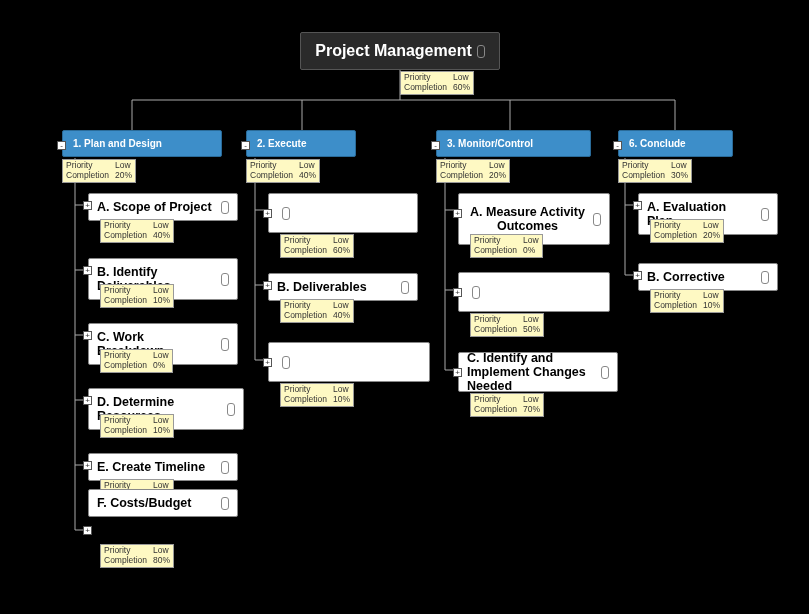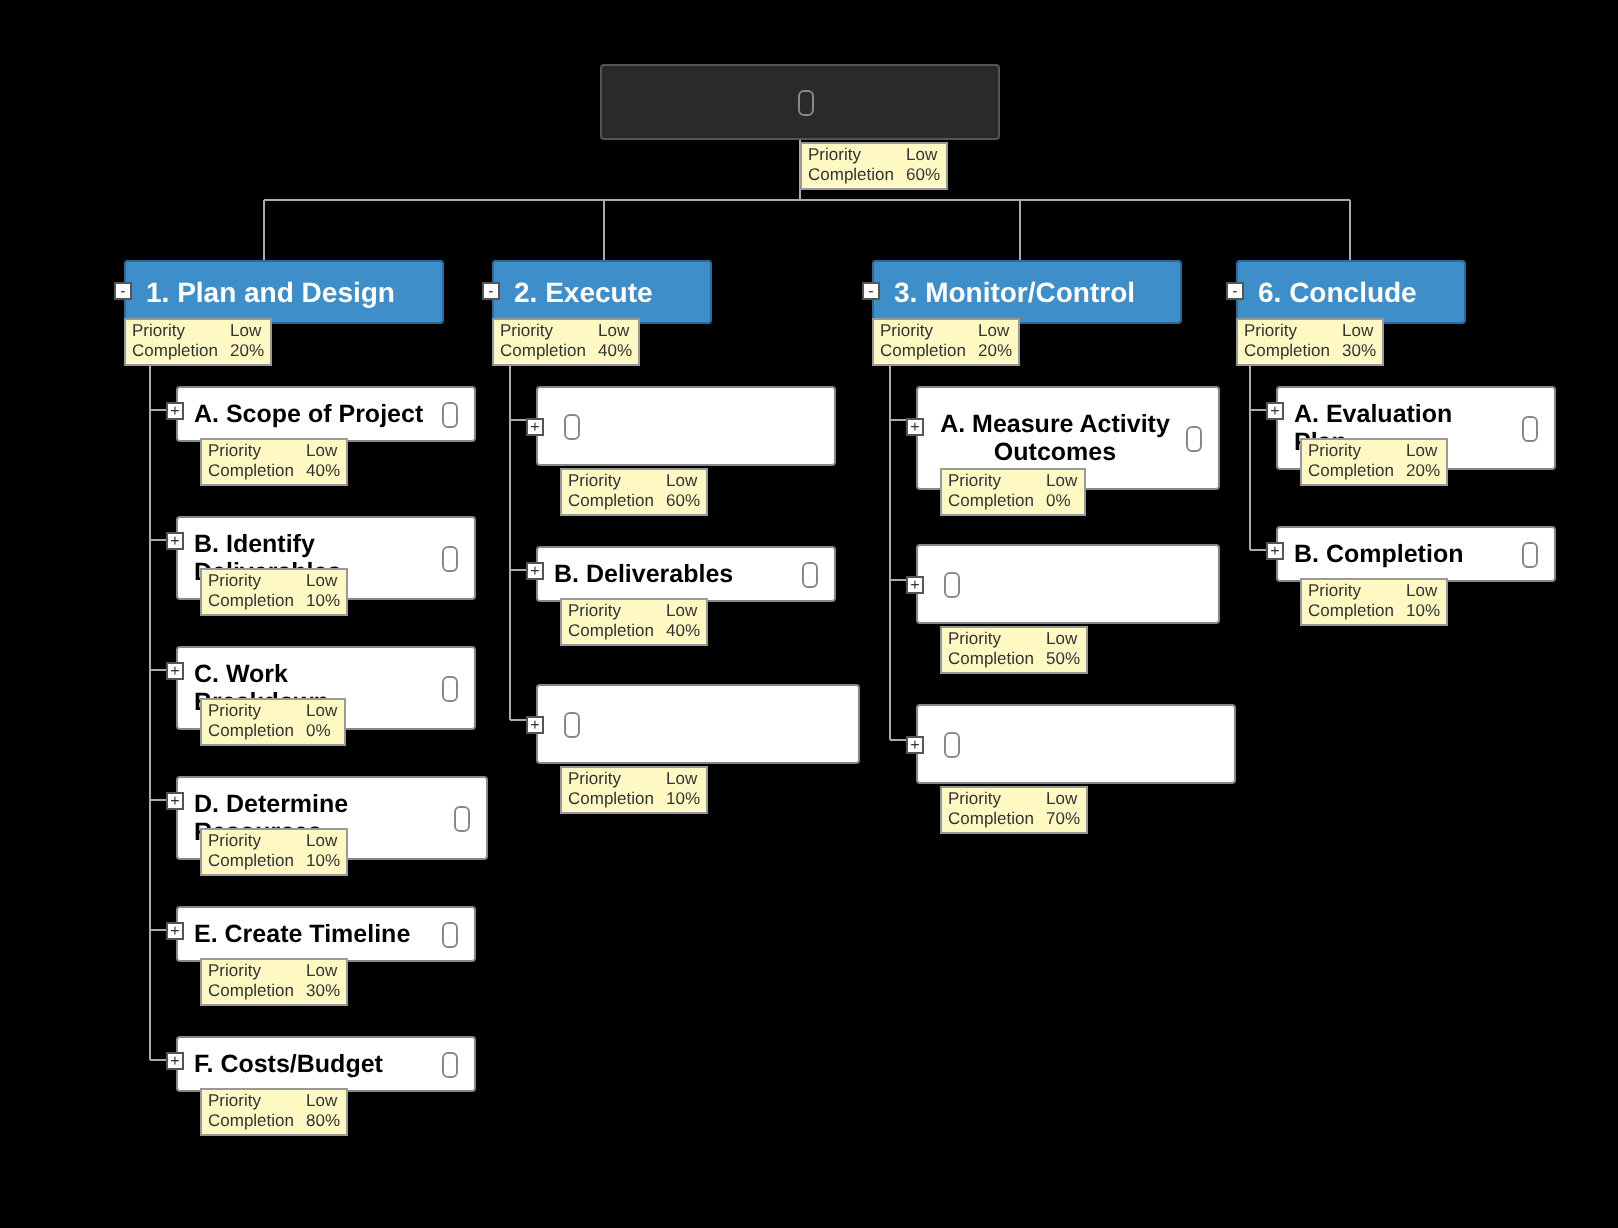--- a/index.html
+++ b/index.html
@@ -27,21 +27,21 @@
     font-size: 16px;
     padding: 10px 14px;
     display: flex;
     align-items: center;
     justify-content: center;
   }
   .node-branch {
     background: #3d8ec9;
     color: #fff;
     font-weight: bold;
-    font-size: 14px;
+    font-size: 10px;
     padding: 7px 10px;
     border: 1px solid #2a6b99;
   }
   .node-leaf {
     background: #fff;
     color: #000;
     font-weight: bold;
     font-size: 12.5px;
     padding: 6px 8px;
     border: 1px solid #888;
@@ -137,20 +137,21 @@
   <line x1="445" y1="210" x2="458" y2="210"></line>
   <line x1="445" y1="290" x2="458" y2="290"></line>
   <line x1="445" y1="370" x2="458" y2="370"></line>
 
   <line x1="625" y1="158" x2="625" y2="275"></line>
   <line x1="625" y1="205" x2="638" y2="205"></line>
   <line x1="625" y1="275" x2="638" y2="275"></line>
 </svg>
 
 <div class="node node-root" style="left:300px;top:32px;width:200px;height:38px;">
+  <span>Project Management</span>
   <span class="clip"></span>
 </div>
 <div class="meta" style="left:400px;top:71px;">
   <span>Priority</span>
     <span>Low</span>
   <span>Completion</span>
     <span>60%</span>
 </div>
 
 <div class="node node-branch" style="left:62px;top:130px;width:160px;">
@@ -217,21 +218,21 @@
     <span class="clip"></span>
 </div>
 <div class="toggle" style="left:83px;top:461px;">+</div>
 <div class="meta" style="left:100px;top:479px;">
   <span>Priority</span>
     <span>Low</span>
   <span>Completion</span>
     <span>30%</span>
 </div>
 
-<div class="node node-leaf" style="left:88px;top:518px;width:150px;">
+<div class="node node-leaf" style="left:88px;top:489px;width:150px;">
   <span class="label">F. Costs/Budget</span>
     <span class="clip"></span>
 </div>
 <div class="toggle" style="left:83px;top:526px;">+</div>
 <div class="meta" style="left:100px;top:544px;">
   <span>Priority</span>
     <span>Low</span>
   <span>Completion</span>
     <span>80%</span>
 </div>
@@ -309,20 +310,21 @@
 </div>
 <div class="toggle" style="left:453px;top:288px;">+</div>
 <div class="meta" style="left:470px;top:313px;">
   <span>Priority</span>
     <span>Low</span>
   <span>Completion</span>
     <span>50%</span>
 </div>
 
 <div class="node node-leaf" style="left:458px;top:352px;width:160px;height:40px;">
+  <span class="label">C. Identify and Implement Changes Needed</span>
     <span class="clip"></span>
 </div>
 <div class="toggle" style="left:453px;top:368px;">+</div>
 <div class="meta" style="left:470px;top:393px;">
   <span>Priority</span>
     <span>Low</span>
   <span>Completion</span>
     <span>70%</span>
 </div>
 
@@ -343,21 +345,21 @@
 </div>
 <div class="toggle" style="left:633px;top:201px;">+</div>
 <div class="meta" style="left:650px;top:219px;">
   <span>Priority</span>
     <span>Low</span>
   <span>Completion</span>
     <span>20%</span>
 </div>
 
 <div class="node node-leaf" style="left:638px;top:263px;width:140px;">
-  <span class="label">B. Completion</span>
+  <span class="label">B. Corrective</span>
     <span class="clip"></span>
 </div>
 <div class="toggle" style="left:633px;top:271px;">+</div>
 <div class="meta" style="left:650px;top:289px;">
   <span>Priority</span>
     <span>Low</span>
   <span>Completion</span>
     <span>10%</span>
 </div>
 

